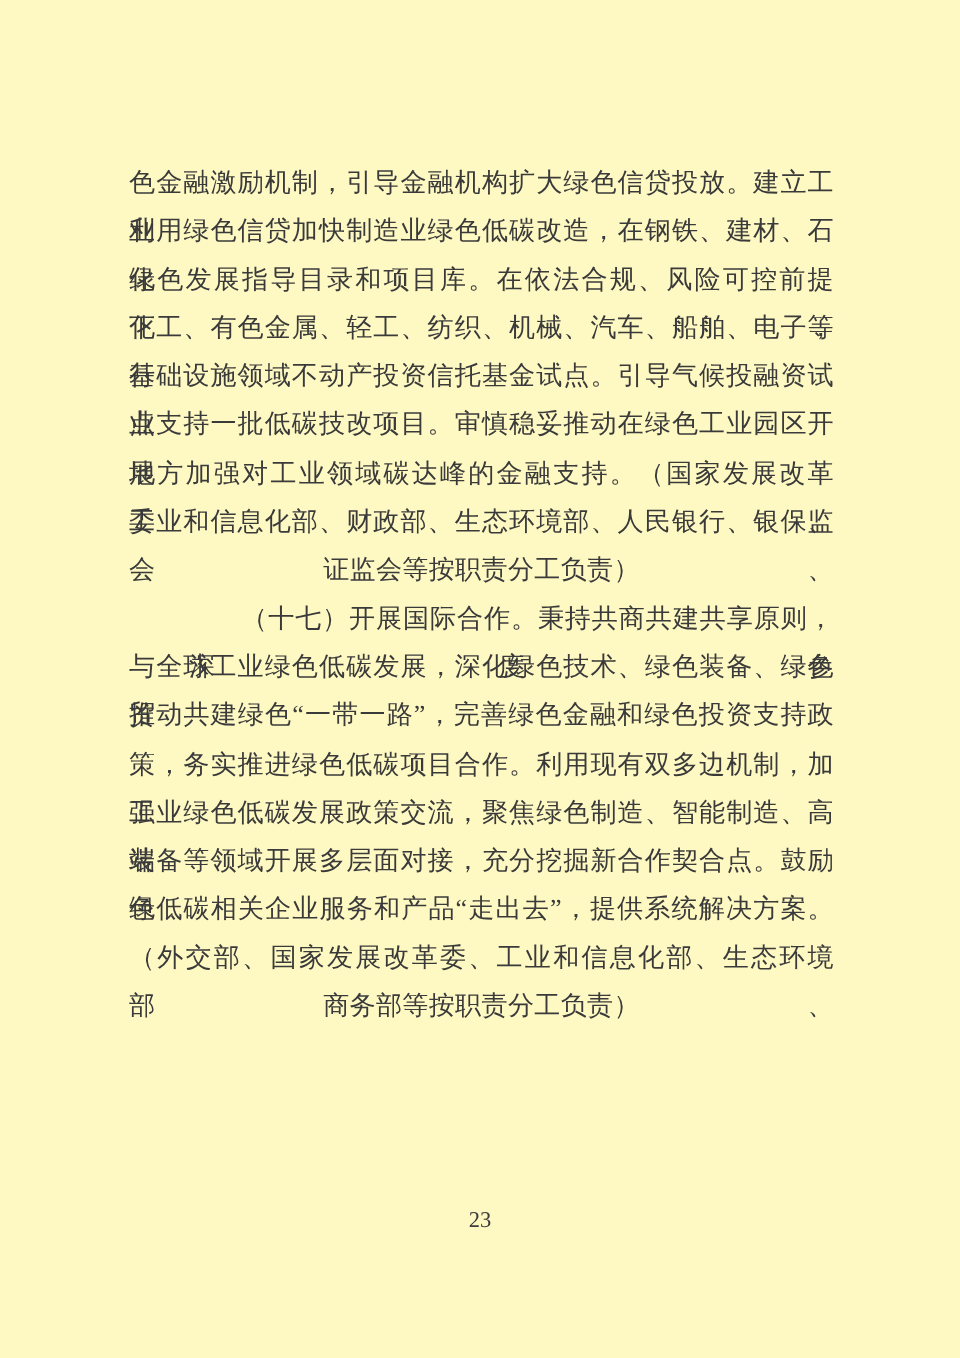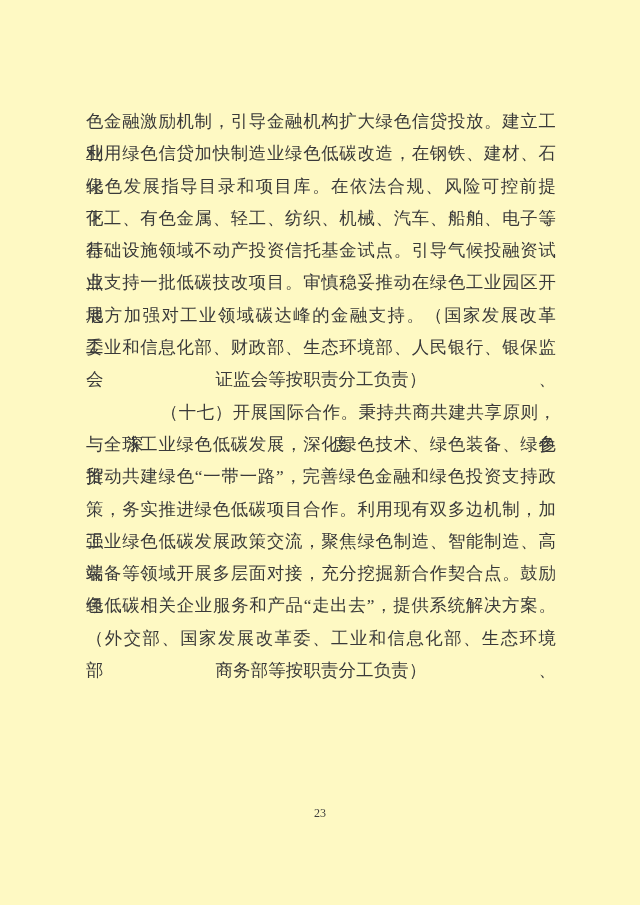--- a/index.html
+++ b/index.html
@@ -44,21 +44,21 @@
     font-weight: bold;
     color: #333333;
     letter-spacing: 1px;
   }
   .page-number {
     position: absolute;
     top: 806px;
     left: 0;
     width: 100%;
     text-align: center;
-    font-size: 12px;
+    font-size: 15px;
     color: #3c3c3c;
     font-family: "Liberation Serif", "DejaVu Serif", serif;
   }
 </style>
 </head>
 <body>
 
 <div class="page">
   <div class="text-block">
     <div class="line fill">色金融激励机制，引导金融机构扩大绿色信贷投放。建立工业</div>

